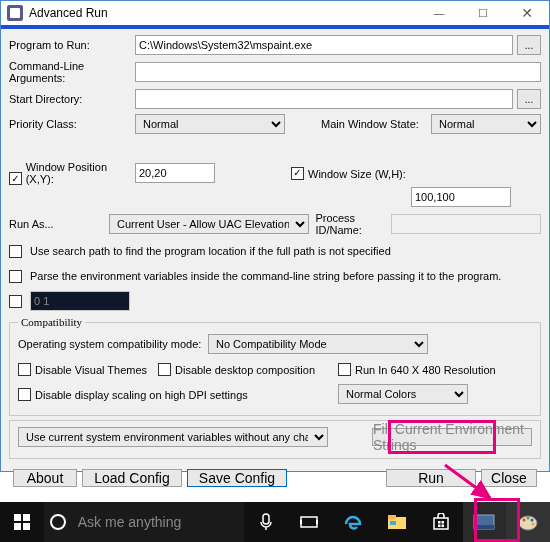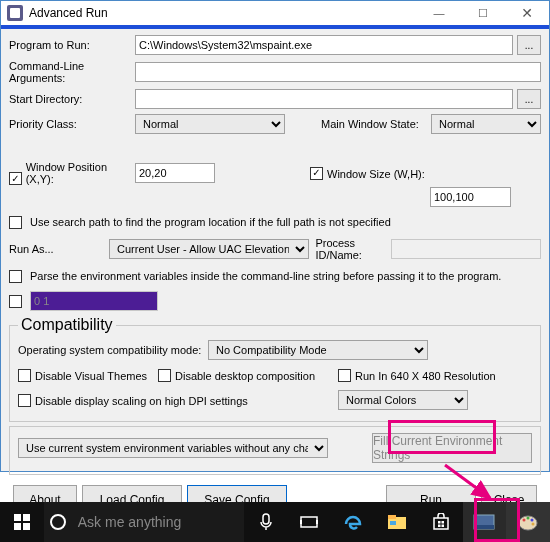--- a/index.html
+++ b/index.html
@@ -17,23 +17,23 @@
   .lbl { width: 126px; font-size: 11px; }
   input[type=text], select { font-size: 11px; height: 20px; border: 1px solid #a0a0a0; background: #fff; padding: 0 3px; }
   input[type=text] { background:#fff; }
   select { background: #eaeaea; }
   .txt-long { flex: 1; }
   .browse { width: 24px; height: 20px; margin-left: 4px; border: 1px solid #a0a0a0; background: #e8e8e8; font-size: 10px; display:flex;align-items:center;justify-content:center; }
   .cb { width: 13px; height: 13px; border: 1px solid #333; background:#fff; margin-right: 4px; display:inline-flex;align-items:center;justify-content:center;font-size:10px;line-height:1; }
   .cb.on::after { content:"✓"; color:#000; }
   .half { display:flex; align-items:flex-end; }
   fieldset { border: 1px solid #c8c8c8; margin: 4px 0; padding: 6px 8px 6px 8px; }
-  legend { font-size: 16px; padding: 0 3px; }
+  legend { font-size: 11px; padding: 0 3px; font-family: Liberation Serif, serif; }
   .btns { display:flex; gap: 5px; padding: 6px 4px 0 4px; align-items:center; }
-  .btn { height: 30px; border: 1px solid #a0a0a0; background: #e8e8e8; font-size: 12px; display:flex;align-items:center;justify-content:center; }
+  .btn { height: 18px; border: 1px solid #a0a0a0; background: #e8e8e8; font-size: 14px; display:flex;align-items:center;justify-content:center; }
   .taskbar { position:absolute; bottom:0; left:0; width:550px; height:40px; background:#101010; display:flex; align-items:center; }
   .tb-item { width:46px; height:40px; display:flex; align-items:center; justify-content:center; color:#fff; }
   .cortana { flex:0 0 200px; display:flex; align-items:center; color:#888; font-size:14px; gap:12px; padding-left:6px; height:40px; background:#1a1a1a;}
   .circle{width:16px;height:16px;border:2px solid #fff;border-radius:50%;}
   .hl-run { position:absolute; top:420px; left:388px; width:108px; height:34px; border:3px solid #e6007e; pointer-events:none; }
   .hl-tb { position:absolute; bottom:0; right:30px; width:46px; height:44px; border:3px solid #e6007e; pointer-events:none; }
   .arrow { position:absolute; top:460px; left:440px; width:60px; height:40px; }
   .arrow svg { overflow:visible; }
   .fillbtn { color:#888; }
   .smallgap{gap:4px;}
@@ -83,44 +83,44 @@
       <div class="half" style="width:126px">
         <span class="cb on"></span>
         <span>Window Position (X,Y):</span>
       </div>
       <input type="text" style="width: 80px;" value="20,20">
       <div style="flex:1"></div>
       <div class="half" style="width:120px">
         <span class="cb on"></span>
         <span>Window Size (W,H):</span>
       </div>
-      <input type="text" style="width: 81px; margin-top: 48px;" value="100,100">
+      <input type="text" style="width: 100px; margin-top: 48px;" value="100,100">
       <div style="width:30px"></div>
-    </div>
-
-    <div class="row smallgap">
-      <span class="cb"></span>
-      <span>Use search path to find the program location if the full path is not specified</span>
     </div>
 
     <div class="row">
       <div class="lbl">Run As...</div>
       <select style="width:200px"><option>Current User - Allow UAC Elevation</option></select>
       <div style="width:8px"></div>
       <div>Process ID/Name:</div>
       <div style="width:6px"></div>
       <input type="text" style="flex: 1 1 0%; background: rgb(240, 240, 240); border: 1px solid rgb(200, 200, 200);" value="">
     </div>
+
+    <div class="row smallgap">
+      <span class="cb"></span>
+      <span>Use search path to find the program location if the full path is not specified</span>
+    </div>
     <div class="row smallgap">
       <span class="cb"></span>
       <span>Parse the environment variables inside the command-line string before passing it to the program.</span>
     </div>
     <div class="row smallgap">
       <span class="cb"></span>
-      <input type="text" style="width: 128px; background: #4c1d95; border: 1px solid rgb(200, 200, 200); color: rgb(136, 136, 136);" value="0 1">
+      <input type="text" style="width: 100px; background: #0f172a; border: 1px solid rgb(200, 200, 200); color: rgb(136, 136, 136);" value="0 1">
     </div>
 
     <fieldset>
       <legend>Compatibility</legend>
       <div class="row">
         <div style="width:190px">Operating system compatibility mode:</div>
         <select style="width:220px"><option>No Compatibility Mode</option></select>
       </div>
       <div class="row">
         <div class="half" style="width:140px">

